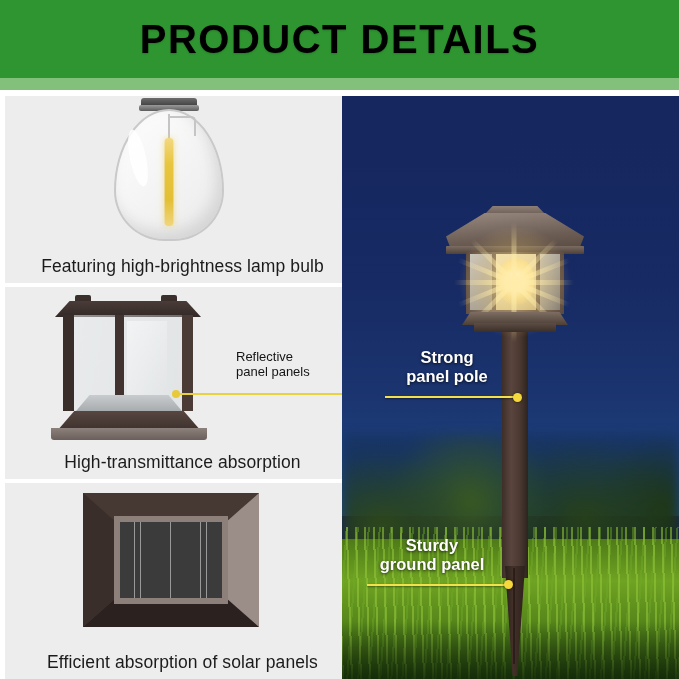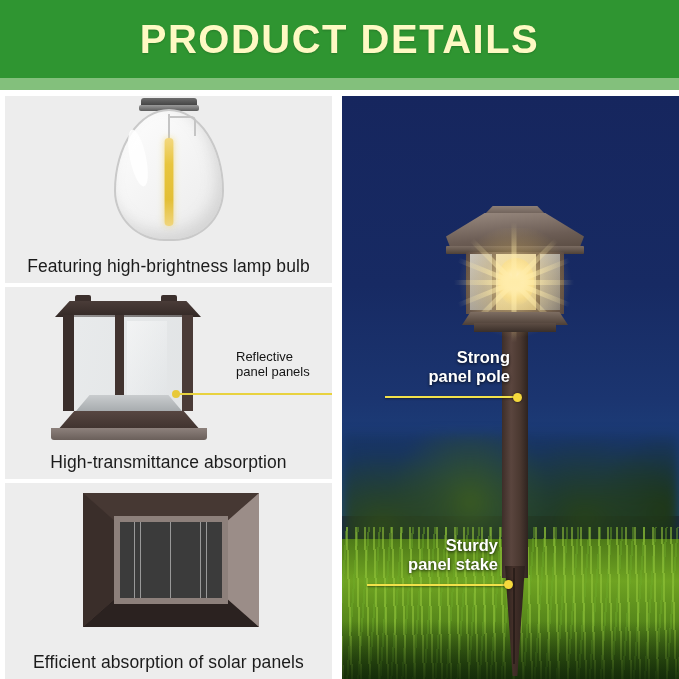--- a/index.html
+++ b/index.html
@@ -3,31 +3,31 @@
 <meta charset="utf-8">
 <style>
   html,body{margin:0;padding:0;background:#fff;}
   body{width:679px;height:679px;overflow:hidden;
        font-family:"Liberation Sans",sans-serif;}
   .page{position:relative;width:679px;height:679px;background:#ffffff;}
 
   
   .banner{position:absolute;left:0;top:0;width:679px;height:78px;
           background:#2f9531;display:flex;align-items:center;justify-content:center;}
-  .banner-title{color:#fef9c3;font-size:40px;font-weight:bold;letter-spacing:1.5px;
+  .banner-title{color:#000000;font-size:40px;font-weight:bold;letter-spacing:1.5px;
                 font-family:"Liberation Sans",sans-serif;
                 text-shadow:0 1px 2px rgba(0,0,0,.18);}
   .banner-strip{position:absolute;left:0;top:78px;width:679px;height:12px;
                 background:#83c07c;}
 
   
   .content{position:absolute;left:0;top:96px;width:679px;height:583px;}
 
   .left-col{position:absolute;left:5px;top:0;width:327px;height:583px;}
-  .cell{position:absolute;left:0;width:327px;background:#ededed;overflow:hidden;}
+  .cell{position:absolute;left:0;width:327px;background:#ededed;overflow:hidden;padding-left:28px;}
   .cell-1{top:0;height:187px;}
   .cell-2{top:191px;height:192px;}
   .cell-3{top:387px;height:196px;}
   .cell-art{position:absolute;left:0;top:0;width:327px;bottom:42px;}
   .caption{position:absolute;left:0;right:0;bottom:6px;text-align:center;
            font-size:17.5px;color:#1b1b1b;font-family:"Liberation Sans",sans-serif;
            letter-spacing:.1px;}
 
   
   .bulb-wrap{position:absolute;left:50%;top:2px;transform:translateX(-50%);
@@ -158,21 +158,21 @@
        background:linear-gradient(90deg,rgba(255,226,140,0),rgba(255,236,170,.85),rgba(255,226,140,0));
        pointer-events:none;}
   .base{position:absolute;left:22px;top:106px;width:106px;height:13px;
        background:linear-gradient(#7d6d62,#4e4037);
        clip-path:polygon(8% 0,92% 0,100% 100%,0 100%);}
   .base2{position:absolute;left:34px;top:117px;width:82px;height:9px;
        background:linear-gradient(#5d4d44,#3a2f29);}
 
   .callout{position:absolute;}
   .callout-text{color:#ffffff;font-size:16.5px;font-weight:bold;line-height:19px;
-       text-align:right;text-shadow:0 1px 3px rgba(0,0,0,.75);
+       text-align:center;text-shadow:0 1px 3px rgba(0,0,0,.75);
        font-family:"Liberation Sans",sans-serif;}
   .callout-line{position:absolute;height:2px;background:#f2e14a;
        box-shadow:0 1px 2px rgba(0,0,0,.4);}
   .callout-dot{position:absolute;width:9px;height:9px;border-radius:50%;
        background:#f5d93c;box-shadow:0 0 3px rgba(0,0,0,.5);}
   .c1{left:42px;top:252px;width:126px;}
   .c1 .callout-line{left:1px;top:48px;width:132px;}
   .c1 .callout-dot{left:129px;top:45px;}
   .c2{left:24px;top:440px;width:132px;}
   .c2 .callout-line{left:1px;top:48px;width:142px;}
@@ -283,19 +283,19 @@
 
       <div class="callout c1">
         <div class="callout-text">Strong</div>
         <div class="callout-text">panel pole</div>
         <div class="callout-line"></div>
         <div class="callout-dot"></div>
       </div>
 
       <div class="callout c2">
         <div class="callout-text">Sturdy</div>
-        <div class="callout-text">panel stake</div>
+        <div class="callout-text">ground panel</div>
         <div class="callout-line"></div>
         <div class="callout-dot"></div>
       </div>
     </div>
   </div>
 </div>
 
 </body></html>

